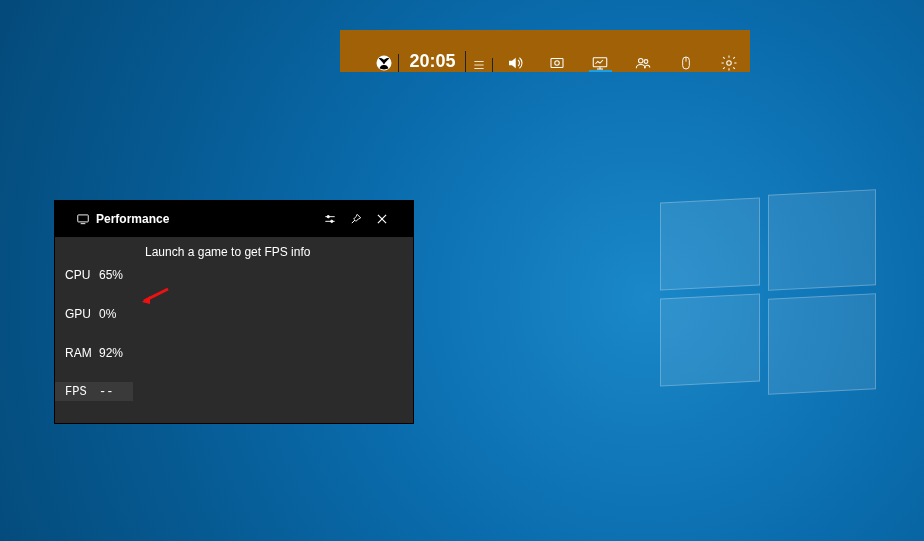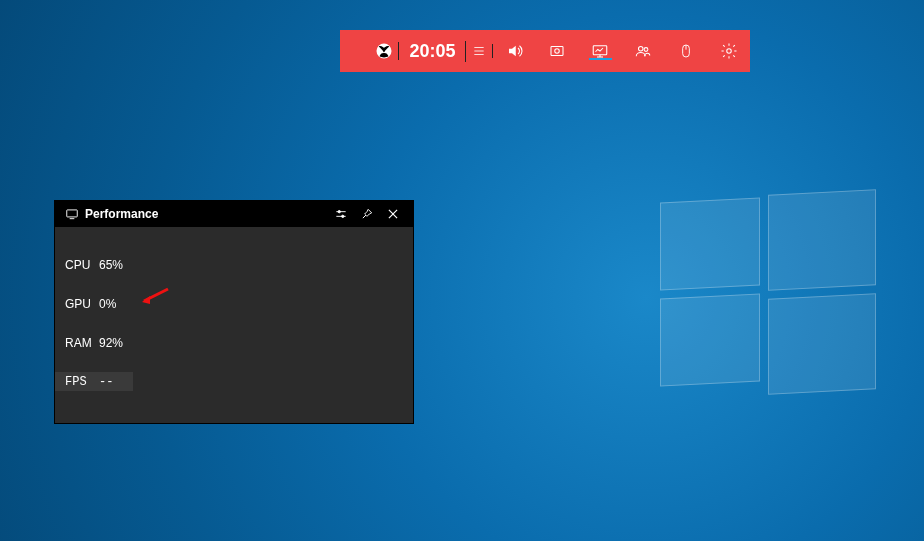--- a/index.html
+++ b/index.html
@@ -9,23 +9,23 @@
     position: relative;
   }
 
   
   .gamebar {
     position: absolute;
     top: 30px;
     left: 340px;
     width: 410px;
     height: 42px;
-    background: #ef4444;
-    display: flex;
-    align-items: center;
+    background: #a16207;
+    display: flex;
+    align-items: flex-end;
     color: #fff;
     padding-left: 29px;
   }
   .gb-section {
     display: flex;
     align-items: center;
     justify-content: center;
     border-right: 1px solid #222;
   }
   .gb-xbox { width: 34px; }
@@ -57,25 +57,25 @@
     width: 360px;
     height: 224px;
     background: #2b2b2b;
     color: #fff;
     border: 1px solid #000;
     display: flex;
     flex-direction: column;
     font-size: 12px;
   }
   .perf-title {
-    height: 26px;
+    height: 36px;
     background: #000;
     display: flex;
     align-items: center;
-    padding: 0 10px;
+    padding: 0 21px;
     gap: 6px;
   }
   .perf-title-text { font-weight: 600; flex: 1; }
   .perf-hbtn { width: 20px; height: 20px; display: flex; align-items: center; justify-content: center; cursor: pointer; }
   .perf-body {
     display: flex;
     padding: 8px 10px;
     gap: 12px;
   }
   .perf-stats { width: 68px; }
@@ -212,20 +212,21 @@
       </div>
       <div class="perf-row">
         <span class="perf-label">RAM</span>
         <span class="perf-val">92%</span>
       </div>
       <div class="perf-row selected">
         <span class="perf-label">FPS</span>
         <span class="perf-val">--</span>
       </div>
     </div>
+    <div class="perf-msg">Launch a game to get FPS info</div>
   </div>
 </div>
 
 <svg class="arrow" width="30" height="18" viewBox="0 0 30 18">
   <path d="M28 2 L4 14" stroke="#e11" stroke-width="3" fill="none"></path>
   <polygon points="2,15 10,9 10,17" fill="#e11"></polygon>
 </svg>
 
 <div class="winlogo">
   <div class="pane tl"></div>

